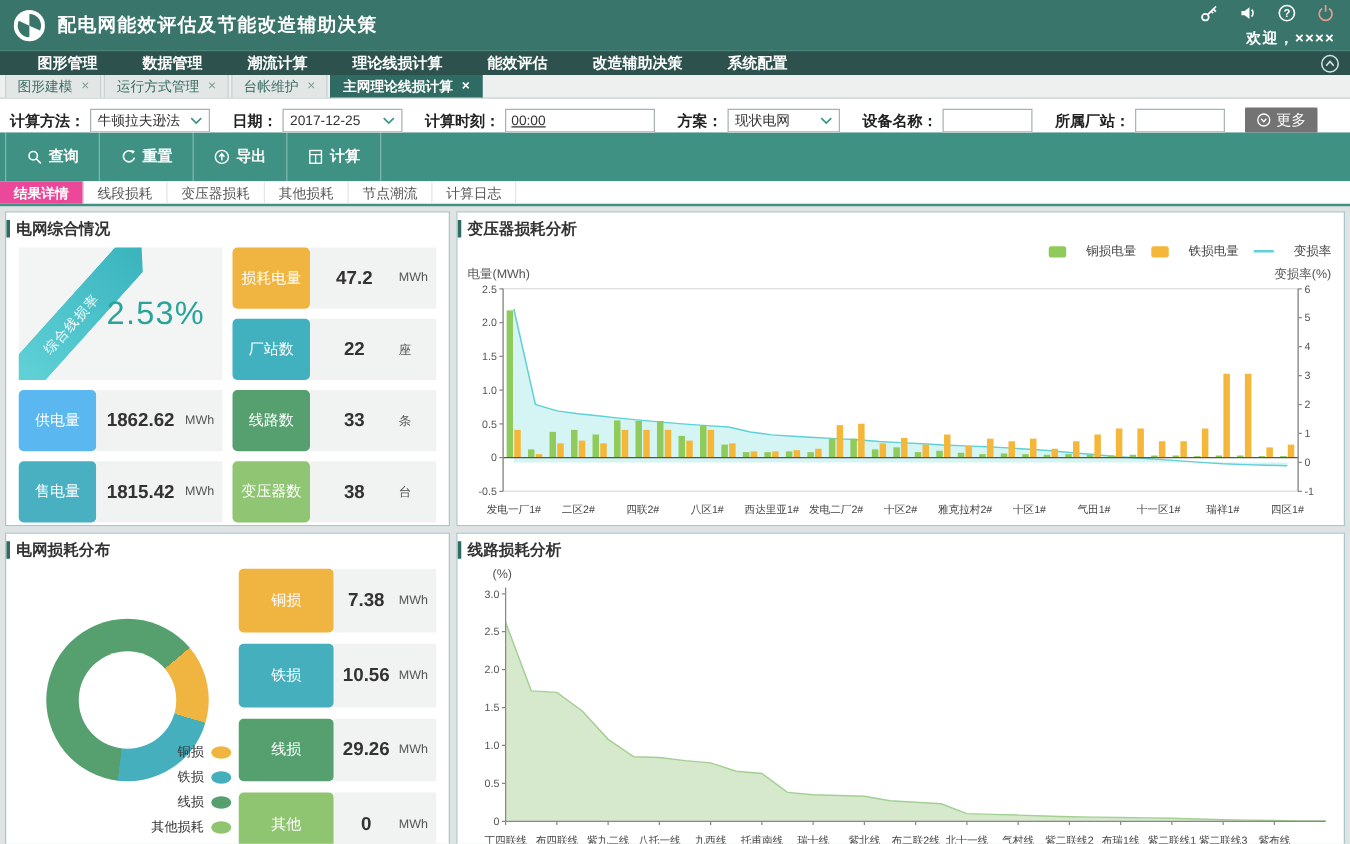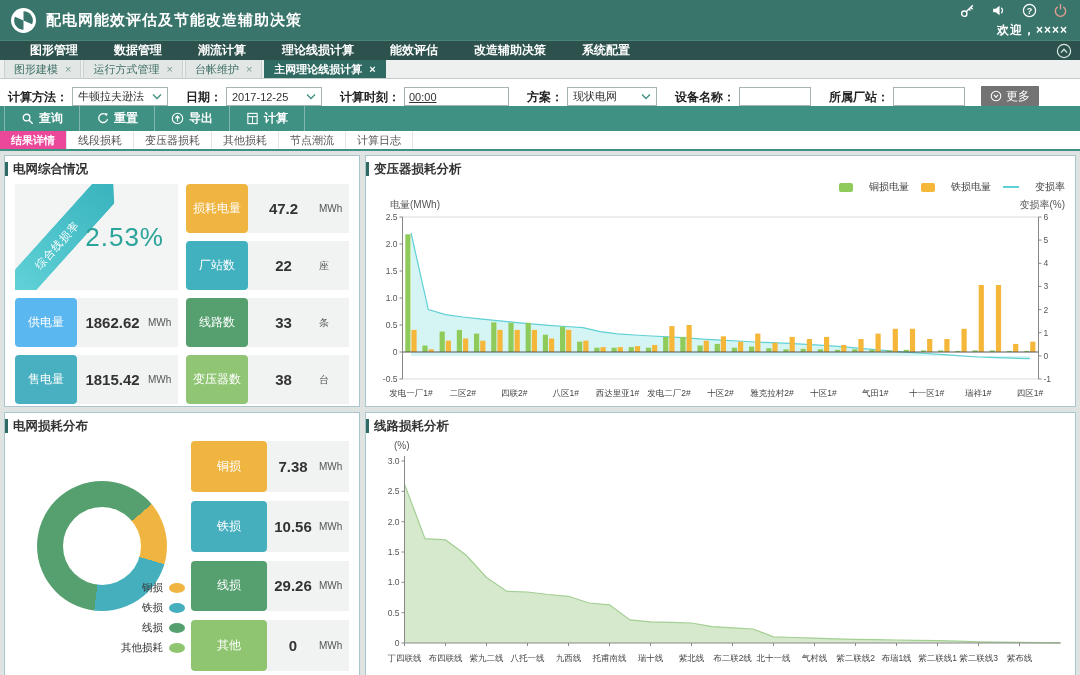--- a/index.html
+++ b/index.html
@@ -30,21 +30,21 @@
   
   .filterbar{height:27px;background:#fff;display:flex;align-items:flex-end;padding-left:8px;gap:4px}
   .f-label{font-size:12px;color:#222;font-weight:bold;white-space:nowrap;margin-left:14px}
   .f-label:first-child{margin-left:0}
   .select{height:19px;border:1px solid #a8b4b2;background:#fff;display:flex;align-items:center;justify-content:space-between;padding:0 5px;cursor:pointer}
   .select .val{font-size:11px;color:#333}
   .f-input{height:19px;border:1px solid #a8b4b2;background:#fff;font-size:11px;padding:0 4px;font-family:inherit;color:#333}
   .more-btn{height:20px;background:#737373;color:#fff;border:none;display:flex;align-items:center;gap:4px;padding:0 9px;font-size:12px;cursor:pointer;margin-left:12px;border-radius:1px}
 
   
-  .actionbar{height:25px;background:#3e9183;display:flex;align-items:stretch}
+  .actionbar{height:39px;background:#3e9183;display:flex;align-items:stretch}
   .act-btn{display:flex;align-items:center;gap:5px;color:#fff;font-size:12px;font-weight:bold;padding:0 16px;border-left:1px solid rgba(255,255,255,.35);cursor:pointer}
   .act-btn:first-child{margin-left:4px}
 
   
   .subtabbar{height:20px;background:#fff;display:flex;border-bottom:2px solid #3e9183}
   .subtab{display:flex;align-items:center;padding:0 11px;font-size:11px;color:#555;border-right:1px solid #e2e6e5;cursor:pointer;white-space:nowrap}
   .subtab.active{background:#ec4899;color:#fff;font-weight:bold}
 
   
   .content{height:530px;padding:4px;display:grid;grid-template-columns:356px 1fr;grid-template-rows:252px 1fr;gap:5px}
@@ -76,21 +76,21 @@
   .dist-cards{width:158px;display:flex;flex-direction:column;gap:9px;margin-left:6px}
   .dist-cards .m-card{height:52px}
   .dist-cards .m-label{width:76px}
 
   
   .chart-head{position:relative;height:34px;margin:0 8px}
   .legend{position:absolute;right:2px;top:2px;display:flex;gap:12px;align-items:center;font-size:10px;color:#444}
   .leg-item{display:flex;align-items:center;gap:16px;cursor:pointer}
   .sw{width:14px;height:9px;border-radius:2px}
   .sw-line{width:16px;height:2px}
-  .cap-left{position:absolute;left:16px;bottom:0;font-size:10px;color:#555}
+  .cap-left{position:absolute;left:0;bottom:0;font-size:10px;color:#555}
   .cap-right{position:absolute;right:2px;bottom:0;font-size:10px;color:#555}
   .chart-svg{display:block;width:100%}
   .area-head{position:relative;height:14px;margin:2px 8px 0 8px}
 </style>
 </head>
 <body>
 
 <div class="header">
   <svg class="logo" viewBox="0 0 26 26">
     <circle cx="13" cy="13" r="12" fill="#fff"></circle>
@@ -163,21 +163,21 @@
       </svg>
   </div>
   <span class="f-label">日期：</span>
   <div class="select" style="width:96px">
     <span class="val">2017-12-25</span>
     <svg width="10" height="7" viewBox="0 0 10 7">
         <path d="M1 1.5 L5 5.5 L9 1.5" stroke="#3e9183" fill="none" stroke-width="1.3"></path>
       </svg>
   </div>
   <span class="f-label">计算时刻：</span>
-  <input class="f-input" style="width: 105px; text-decoration: underline;" value="00:00">
+  <input class="f-input" style="width: 120px; text-decoration: underline;" value="00:00">
   <span class="f-label">方案：</span>
   <div class="select" style="width:90px">
     <span class="val">现状电网</span>
     <svg width="10" height="7" viewBox="0 0 10 7">
         <path d="M1 1.5 L5 5.5 L9 1.5" stroke="#3e9183" fill="none" stroke-width="1.3"></path>
       </svg>
   </div>
   <span class="f-label">设备名称：</span>
   <input class="f-input" style="width: 72px;" value="">
   <span class="f-label">所属厂站：</span>

